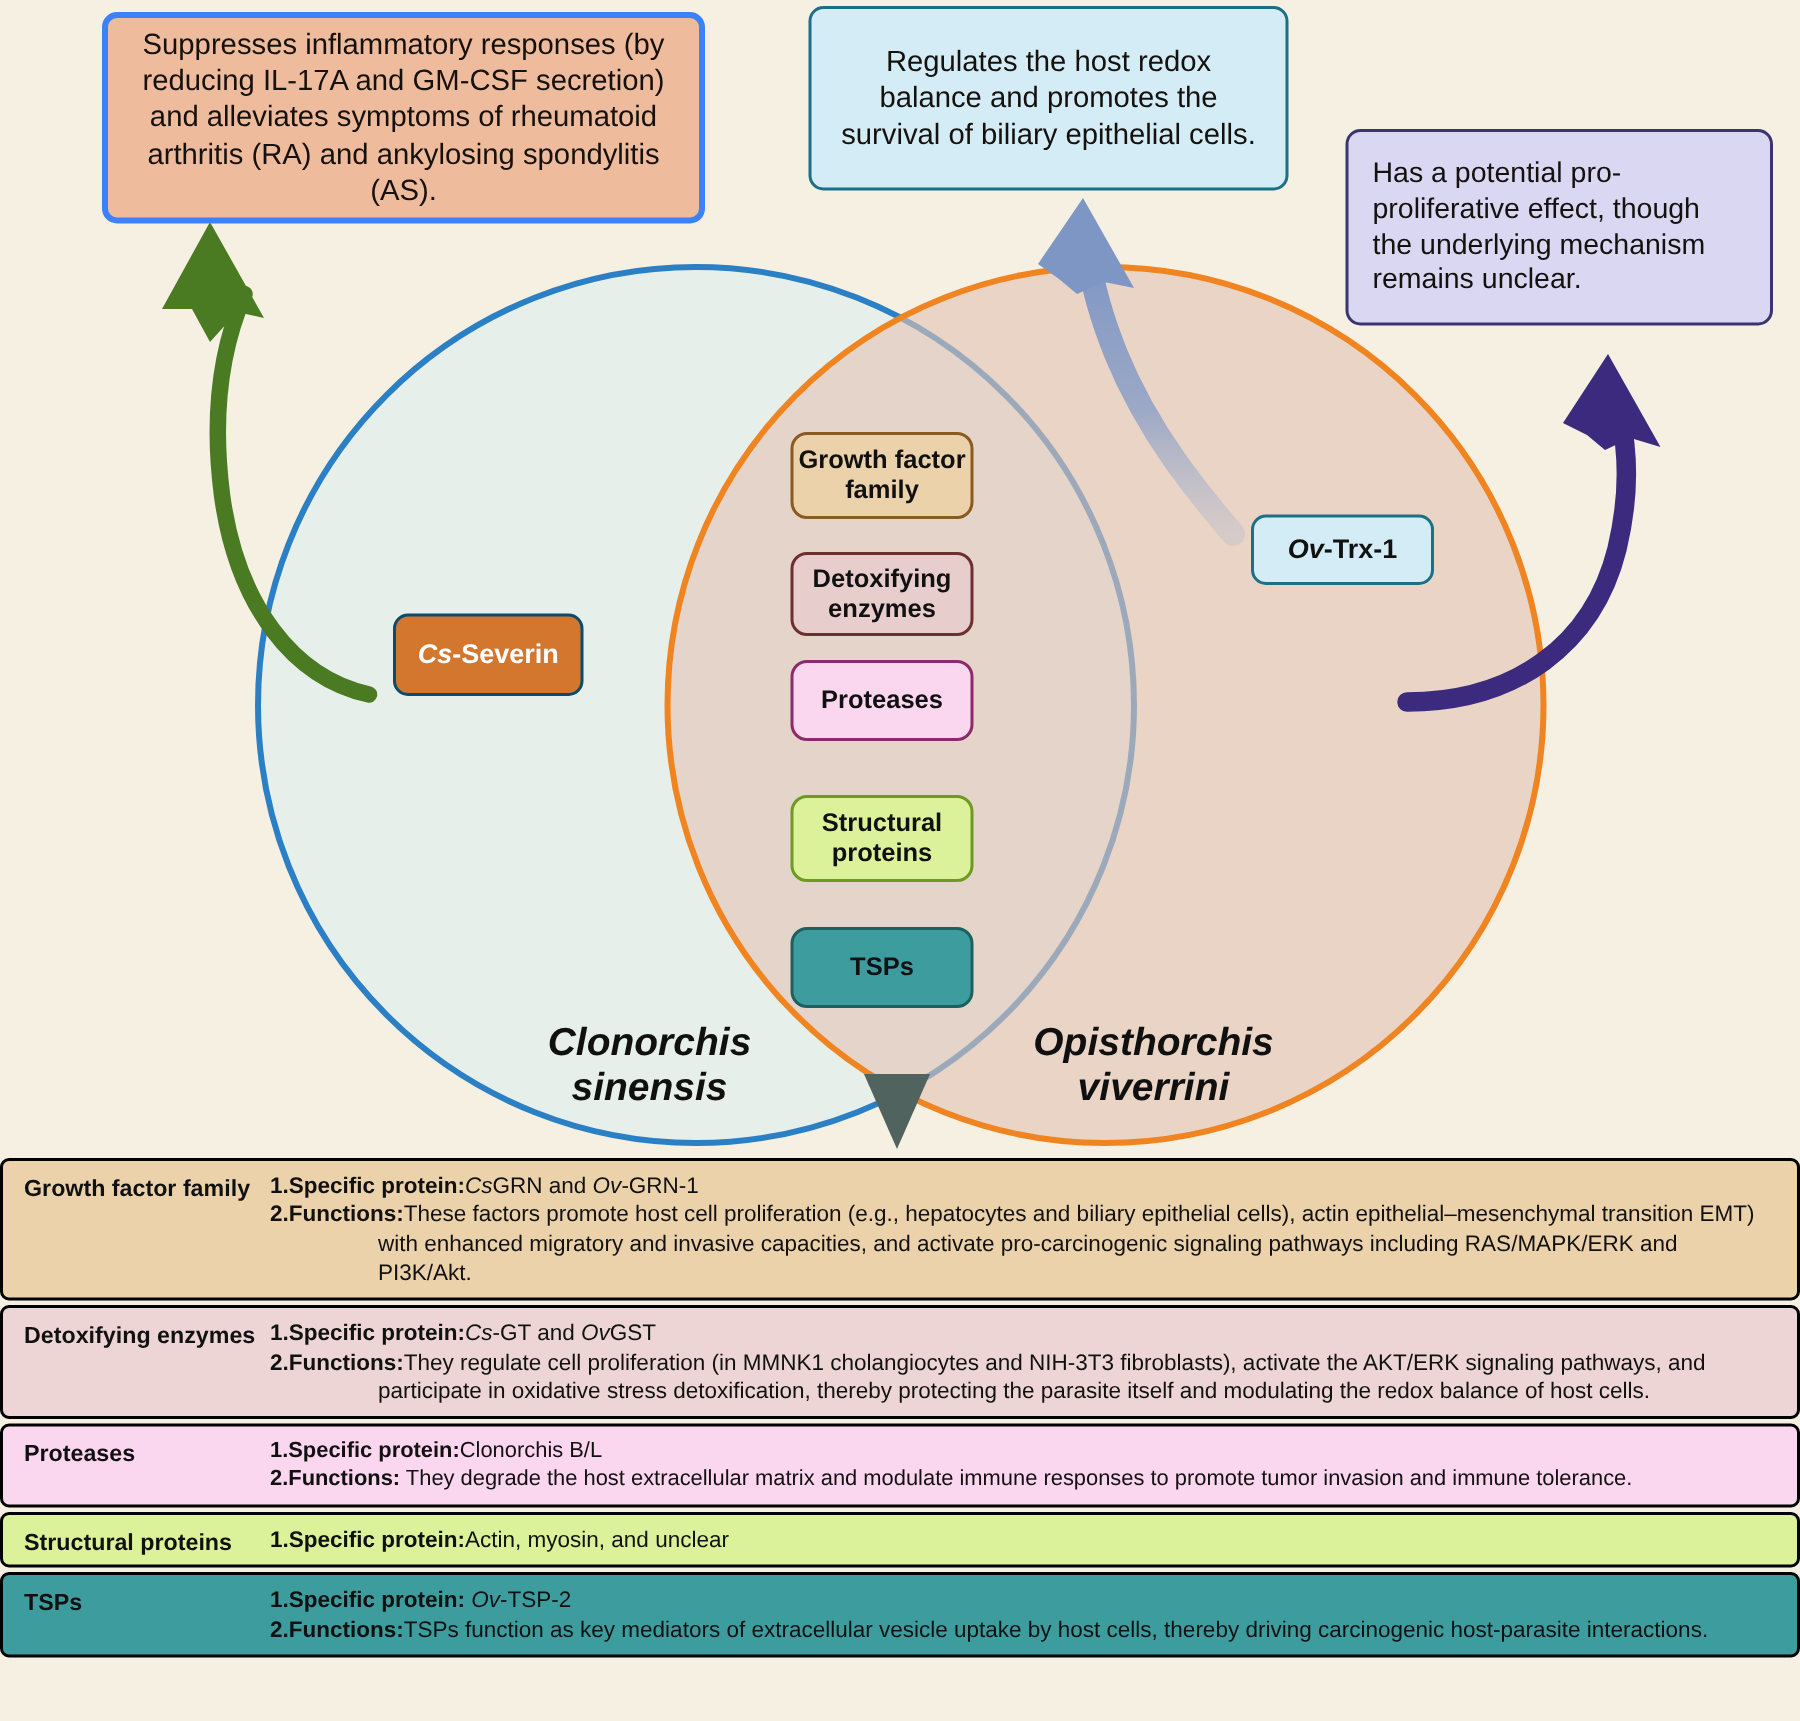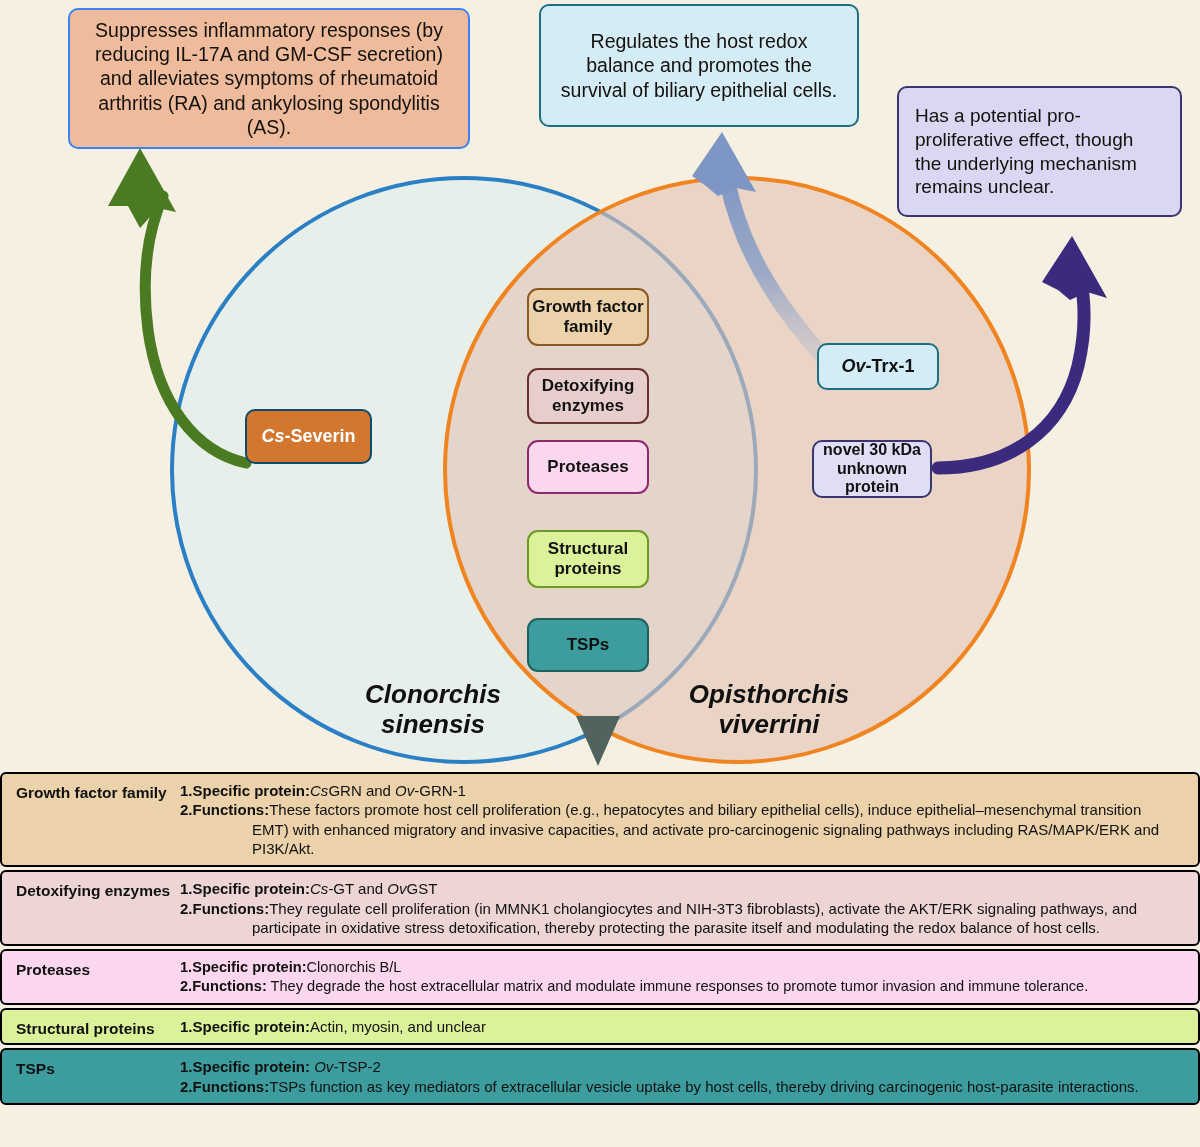--- a/index.html
+++ b/index.html
@@ -20,21 +20,21 @@
     border-radius:10px;
     text-align:center;
     line-height:1.24;
     z-index:40;
     display:flex;align-items:center;justify-content:center;
   }
   .callout span{display:block;width:100%;}
 
   #callout-inflammation{
     left:68px;top:8px;width:402px;height:141px;
-    background:#eebb9c;border:2px solid #3b82f6;
+    background:#eebb9c;border:4px solid #3b82f6;
     font-size:19.5px;color:#15110e;padding:4px 14px;
   }
   #callout-redox{
     left:539px;top:4px;width:320px;height:123px;
     background:#d4ecf5;border:2px solid #1d6f86;
     font-size:19.5px;color:#15110e;padding:4px 16px;
   }
   #callout-proliferative{
     left:897px;top:86px;width:285px;height:131px;
     background:#d9d7f2;border:2px solid #3a3570;
@@ -78,21 +78,21 @@
   #cat-detox{left:527px;top:368px;width:122px;height:56px;background:#e8cdcd;border:2px solid #6d3030;}
   #cat-proteases{left:527px;top:440px;width:122px;height:54px;background:#fbd6ef;border:2px solid #8e2a6b;}
   #cat-structural{left:527px;top:530px;width:122px;height:58px;background:#dcf29a;border:2px solid #6d9a22;}
   #cat-tsps{left:527px;top:618px;width:122px;height:54px;background:#3d9d9e;border:2px solid #1d6060;}
 
   
   .prot-box{
     position:absolute;z-index:22;
     box-sizing:border-box;border-radius:10px;
     display:flex;align-items:center;justify-content:center;
-    text-align:center;font-weight:bold;font-size:17px;line-height:1.16;
+    text-align:center;font-weight:bold;font-size:17px;line-height:1.16;margin-left:17px;
   }
   #prot-cs-severin{
     left:245px;top:409px;width:127px;height:55px;
     background:#d3762e;border:2px solid #0c4a6e;color:#ffffff;font-size:18px;
   }
   #prot-ov-trx1{
     left:817px;top:343px;width:122px;height:47px;
     background:#d4ecf5;border:2px solid #1d6f86;color:#111;font-size:18px;
   }
   #prot-novel30{
@@ -205,31 +205,28 @@
   <div class="cat-box" id="cat-tsps">
     <span>TSPs</span>
   </div>
 
   <div class="prot-box" id="prot-cs-severin">
     <span><i class="it">Cs</i><span>-Severin</span></span>
   </div>
   <div class="prot-box" id="prot-ov-trx1">
     <span><i class="it">Ov</i><span>-Trx-1</span></span>
   </div>
-  <div class="prot-box" id="prot-novel30">
-    <span>novel 30 kDa unknown protein</span>
-  </div>
 
   <div id="table">
 
     <div class="trow row-growth">
       <div class="tcat">Growth factor family</div>
       <div class="tbody">
         <span class="ln"><b>1.Specific protein:</b><i class="it">Cs</i><span>GRN and </span><i class="it">Ov</i><span>-GRN-1</span></span>
-        <span class="ln hang"><b>2.Functions:</b><span>These factors promote host cell proliferation (e.g., hepatocytes and biliary epithelial cells), induce epithelial–mesenchymal transition EMT) with enhanced migratory and invasive capacities, and activate pro-carcinogenic signaling pathways including RAS/MAPK/ERK and PI3K/Akt.</span></span>
+        <span class="ln hang"><b>2.Functions:</b><span>These factors promote host cell proliferation (e.g., hepatocytes and biliary epithelial cells), actin epithelial–mesenchymal transition EMT) with enhanced migratory and invasive capacities, and activate pro-carcinogenic signaling pathways including RAS/MAPK/ERK and PI3K/Akt.</span></span>
       </div>
     </div>
 
     <div class="trow row-detox">
       <div class="tcat">Detoxifying enzymes</div>
       <div class="tbody">
         <span class="ln"><b>1.Specific protein:</b><i class="it">Cs</i><span>-GT and </span><i class="it">Ov</i><span>GST</span></span>
         <span class="ln hang"><b>2.Functions:</b><span>They regulate cell proliferation (in MMNK1 cholangiocytes and NIH-3T3 fibroblasts), activate the AKT/ERK signaling pathways, and participate in oxidative stress detoxification, thereby protecting the parasite itself and modulating the redox balance of host cells.</span></span>
       </div>
     </div>

